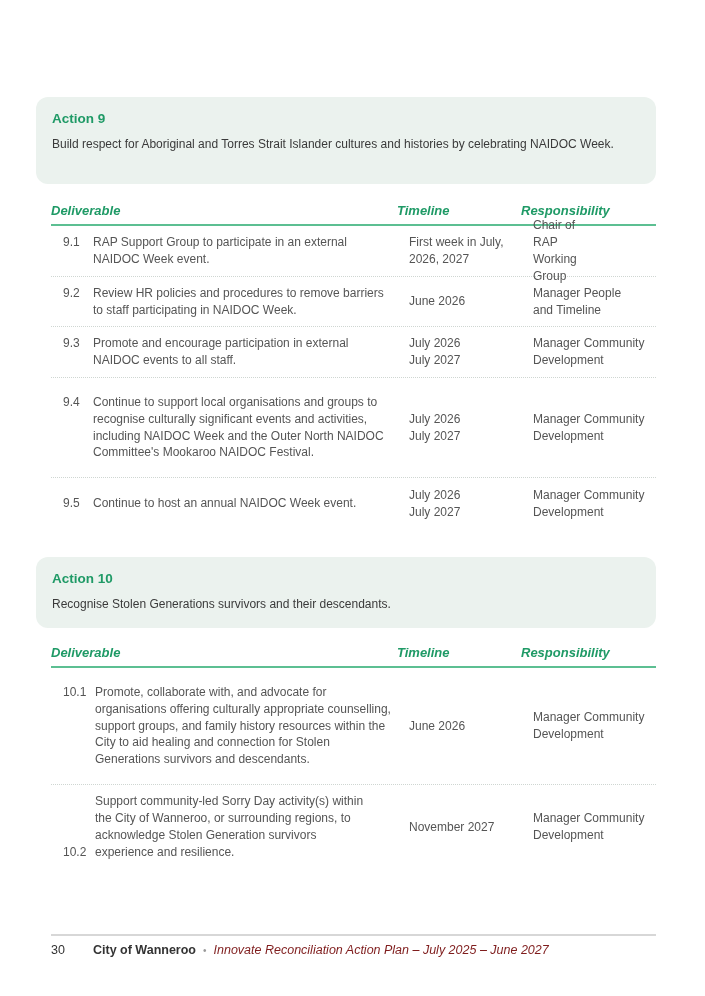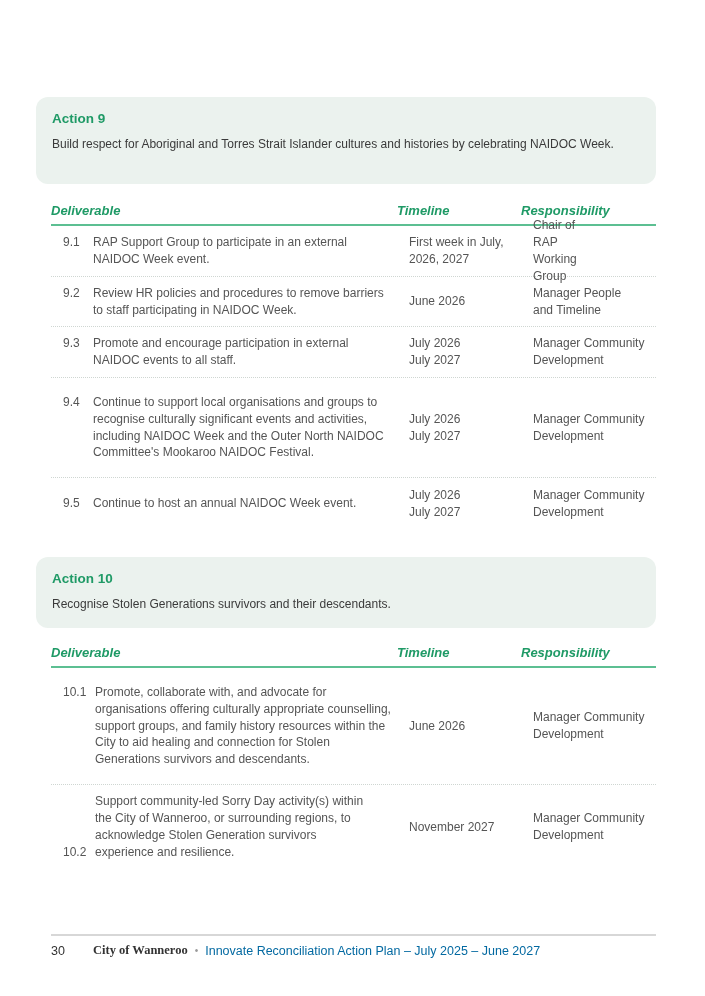--- a/index.html
+++ b/index.html
@@ -74,23 +74,23 @@
     .footer {
       position: absolute;
       left: 51px;
       top: 943px;
       font-size: 12.5px;
       color: #555;
       display: flex;
       align-items: center;
     }
     .page-num { font-weight: normal; color: #333; width: 42px; }
-    .org { font-weight: bold; color: #333; font-family: Liberation Serif, serif; }
+    .org { font-weight: bold; color: #333; }
     .sep { color: #999; margin: 0 7px; font-size: 10px; }
-    .doc-title { color: #0369a1; }
+    .doc-title { color: #7f1d1d; font-style: italic; }
   </style>
 </head>
 <body>
 
 <div class="action-box" style="top:97px;height:87px;">
   <div class="action-title">Action 9</div>
   <div class="action-desc">Build respect for Aboriginal and Torres Strait Islander cultures and histories by celebrating NAIDOC Week.</div>
 </div>
 
 <div class="table" style="top:203px;">

